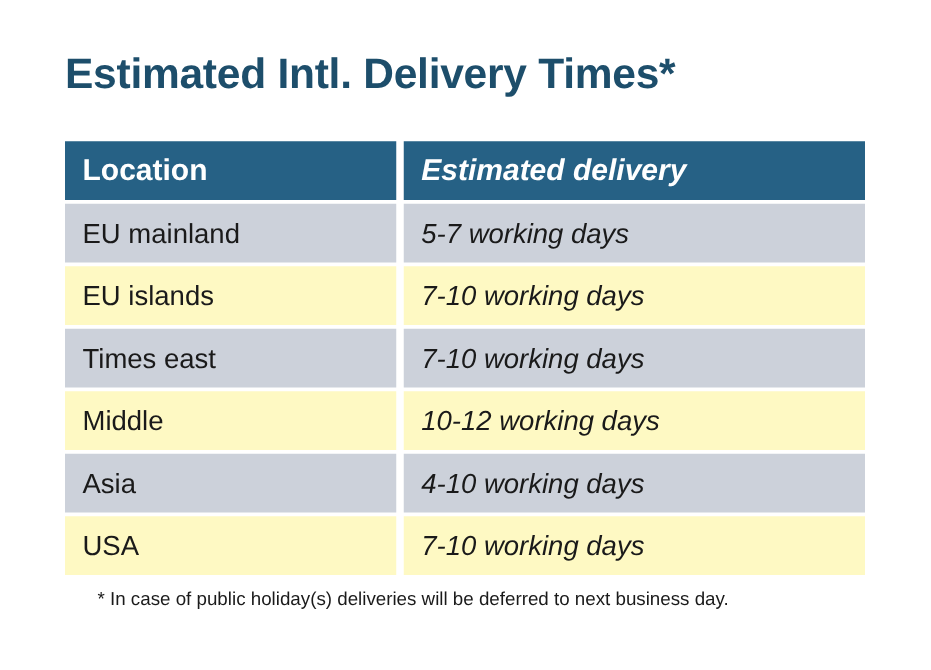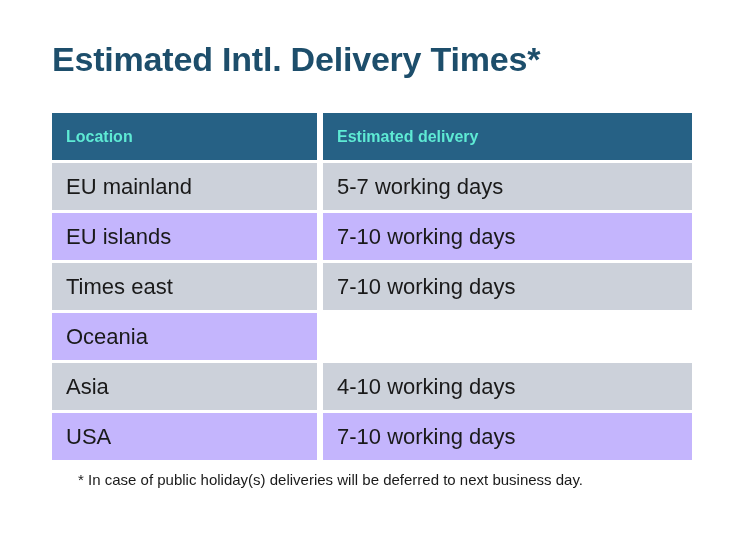--- a/index.html
+++ b/index.html
@@ -56,36 +56,37 @@
     white-space: nowrap;
     overflow: hidden;
   }
   .col-location {
     width: 265px;
     flex: 0 0 265px;
     margin-right: 6px;
   }
   .col-delivery {
     flex: 1 1 auto;
+    font-style: italic;
   }
   .header-row .cell {
     background: #266185;
-    color: #5eead4;
+    color: #ffffff;
     font-weight: 700;
     height: 47px;
-    font-size: 16px;
+    font-size: 24px;
   }
   .header-row {
     margin-bottom: 3px;
   }
   .row-odd .cell {
     background: #ccd1da;
   }
   .row-even .cell {
-    background: #c4b5fd;
+    background: #fef9c3;
   }
   .footnote {
     position: absolute;
     left: 78px;
     top: 470px;
     font-size: 15px;
     line-height: 20px;
     color: #1a1a1a;
     white-space: nowrap;
   }
@@ -113,21 +114,22 @@
       <div class="cell col-location">EU islands</div>
       <div class="cell col-delivery">7-10 working days</div>
     </div>
 
     <div class="t-row row-odd">
       <div class="cell col-location">Times east</div>
       <div class="cell col-delivery">7-10 working days</div>
     </div>
 
     <div class="t-row row-even">
-      <div class="cell col-location">Oceania</div>
+      <div class="cell col-location">Middle</div>
+      <div class="cell col-delivery">10-12 working days</div>
     </div>
 
     <div class="t-row row-odd">
       <div class="cell col-location">Asia</div>
       <div class="cell col-delivery">4-10 working days</div>
     </div>
 
     <div class="t-row row-even">
       <div class="cell col-location">USA</div>
       <div class="cell col-delivery">7-10 working days</div>

